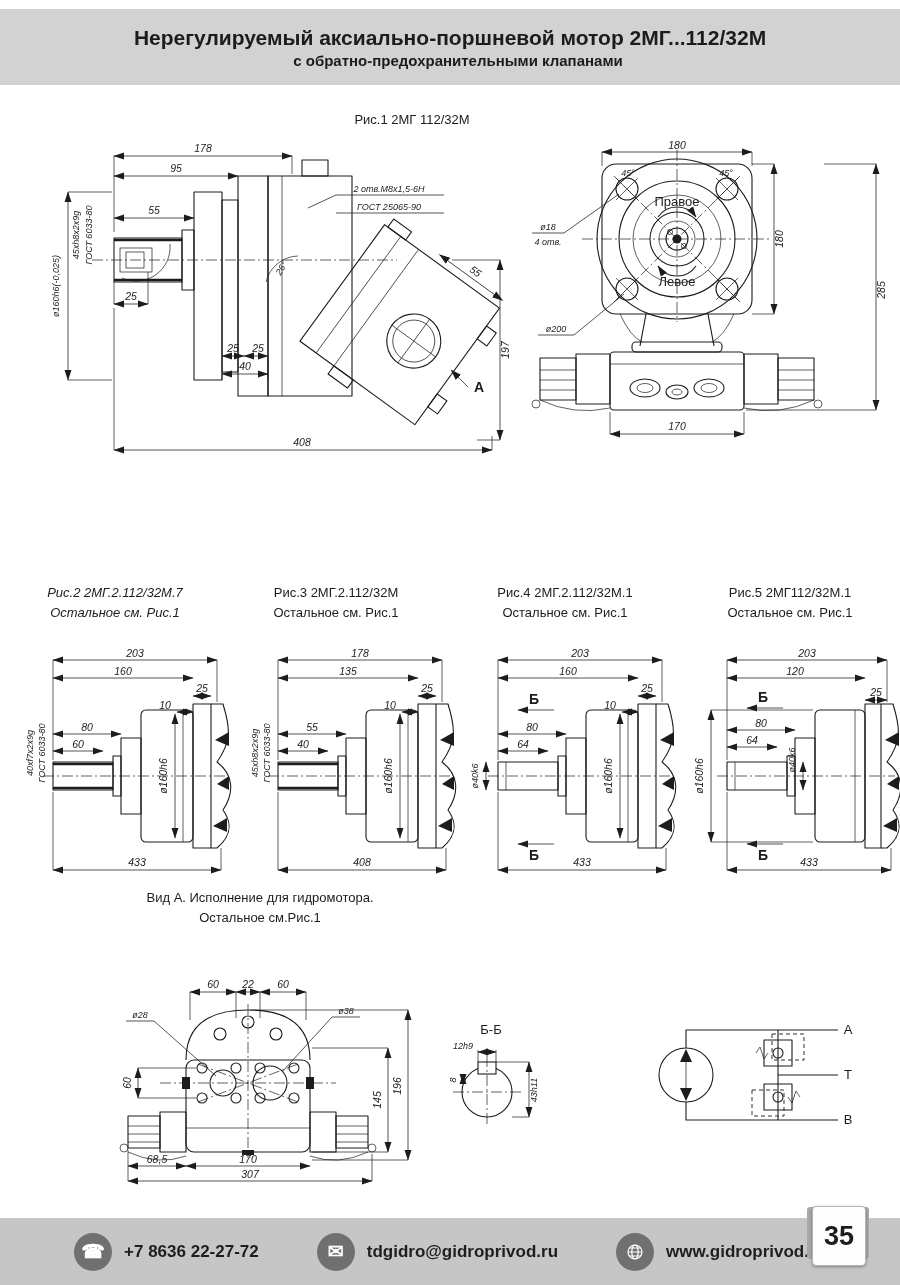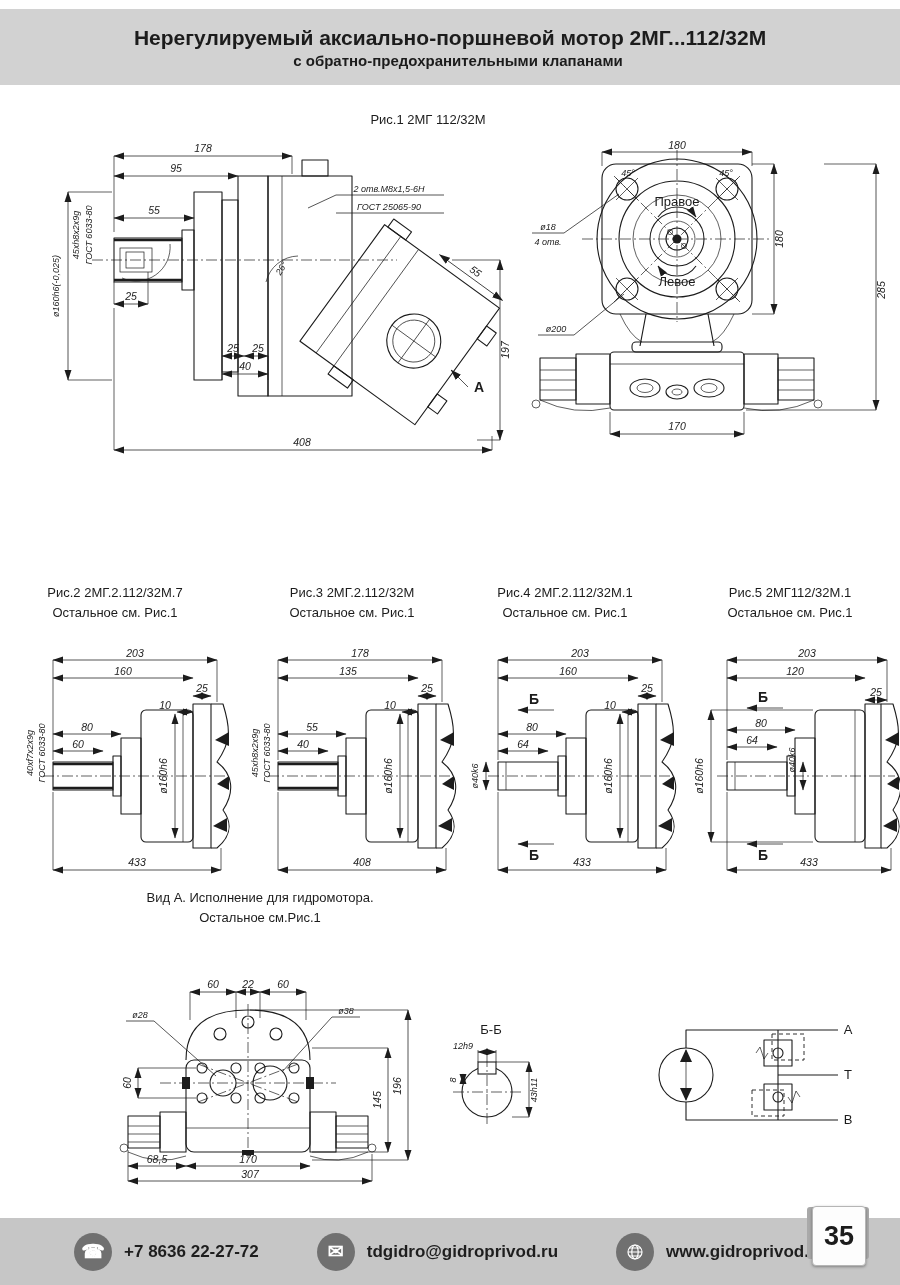--- a/index.html
+++ b/index.html
@@ -50,21 +50,21 @@
         <path d="M0,0.7 L10,4 L0,7.3 z" fill="#1c1c1c"></path>
       </marker>
     </defs>
   </svg>
 
   <div class="abs hdr">
     <div class="t1">Нерегулируемый аксиально-поршневой мотор 2МГ...112/32М</div>
     <div class="t2">с обратно-предохранительными клапанами</div>
   </div>
 
-  <div class="abs cap" style="left:16px;top:110px;width:824px;">Рис.1  2МГ 112/32М</div>
+  <div class="abs cap" style="left:0;top:110px;width:824px;">Рис.1  2МГ 112/32М</div>
 
   <svg class="abs" style="left:52px;top:140px;" width="462" height="325" viewBox="0 0 462 325">
     <g>
       <line class="cl" x1="40" y1="120" x2="345" y2="120"></line>
       <rect class="ln" x="62" y="98" width="68" height="44"></rect>
       <line class="lw" x1="62" y1="100" x2="130" y2="100"></line>
       <line class="lw" x1="62" y1="140" x2="130" y2="140"></line>
       <rect class="thin" x="68" y="108" width="32" height="24"></rect>
       <rect class="thin" x="74" y="112" width="18" height="16"></rect>
       <path class="thin" d="M70,138 A34,34 0 0 0 118,104"></path>
@@ -223,25 +223,25 @@
       <line class="thin" x1="300" y1="22" x2="352" y2="22"></line>
         <line class="thin" x1="222" y1="268" x2="352" y2="268"></line>
       <text class="dim" x="361" y="148" transform="rotate(-90 361 148)">285</text>
       <line class="dl" x1="86" y1="292" x2="220" y2="292" marker-start="url(#arr)" marker-end="url(#arr)"></line>
       <line class="thin" x1="86" y1="270" x2="86" y2="292"></line>
         <line class="thin" x1="220" y1="270" x2="220" y2="292"></line>
       <text class="dim" x="153" y="288">170</text>
     </g>
   </svg>
 
-  <div class="abs cap" style="left:15px;top:583px;width:200px;">
+  <div class="abs cap" style="left:15px;top:583px;width:200px;font-style:italic;">
     <div>Рис.2  2МГ.2.112/32М.7</div>
     <div>Остальное см. Рис.1</div>
   </div>
-  <div class="abs cap" style="left:252px;top:583px;width:200px;">
+  <div class="abs cap" style="left:236px;top:583px;width:200px;">
     <div>Рис.3  2МГ.2.112/32М</div>
     <div>Остальное см. Рис.1</div>
   </div>
   <div class="abs cap" style="left:465px;top:583px;width:200px;">
     <div>Рис.4  2МГ.2.112/32М.1</div>
     <div>Остальное см. Рис.1</div>
   </div>
   <div class="abs cap" style="left:690px;top:583px;width:200px;">
     <div>Рис.5  2МГ112/32М.1</div>
     <div>Остальное см. Рис.1</div>

